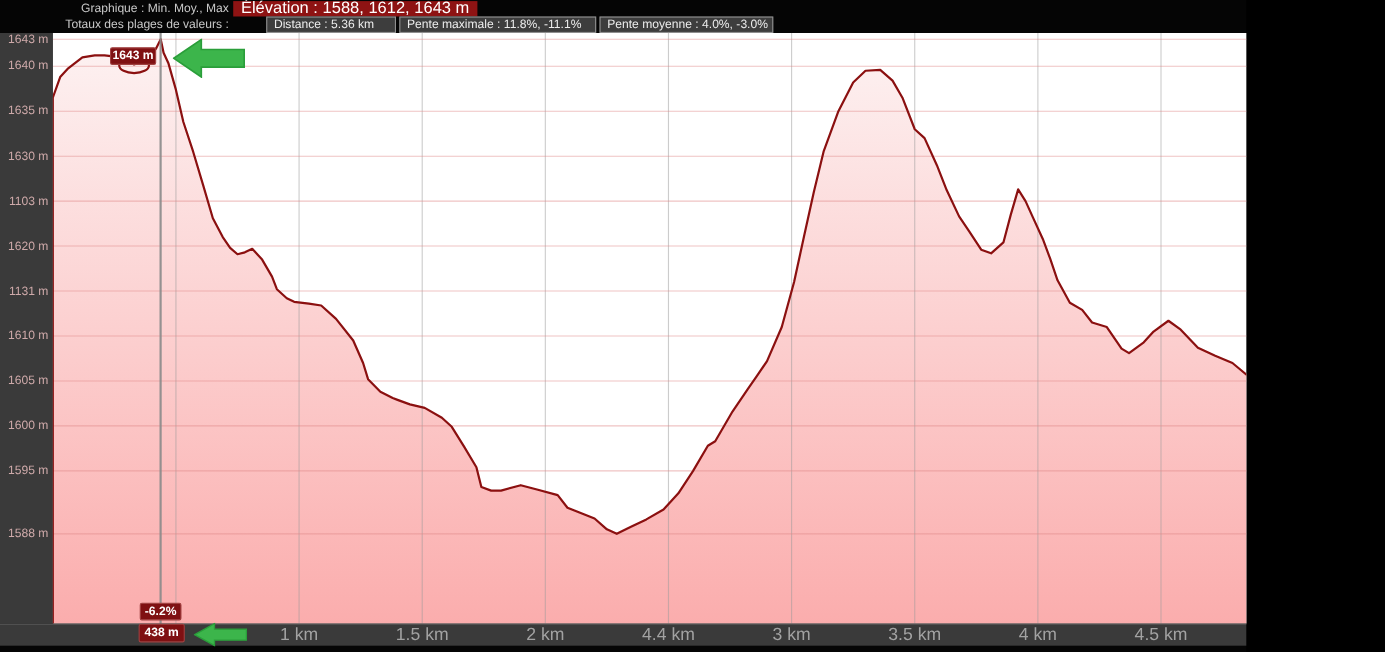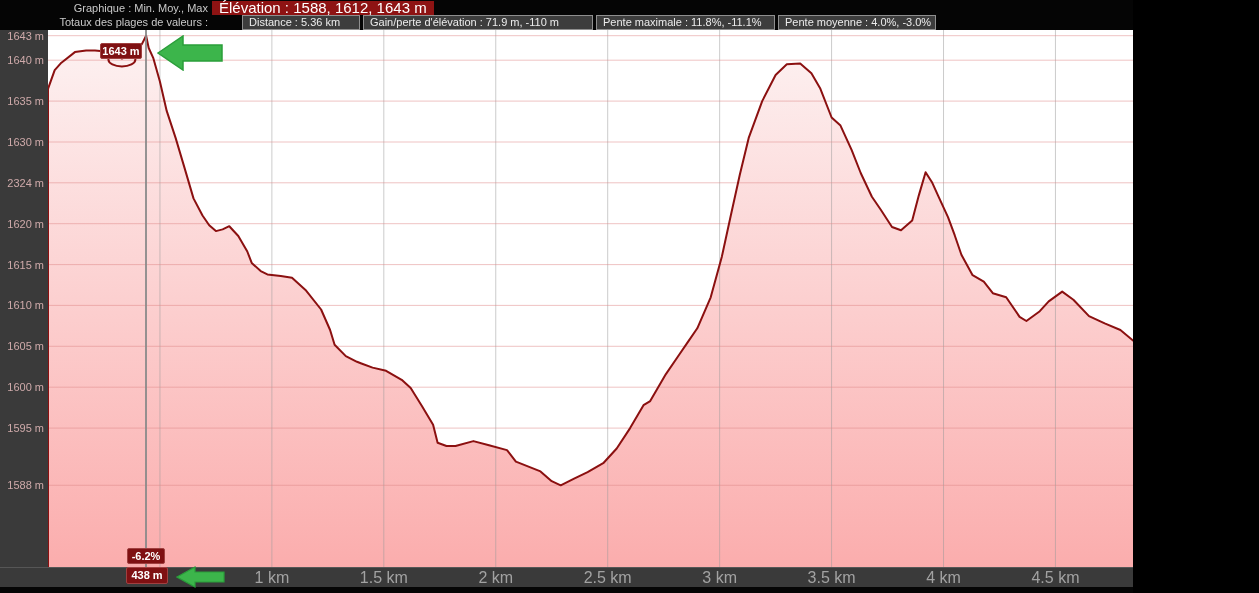--- a/index.html
+++ b/index.html
@@ -57,34 +57,33 @@
 <body>
 
 <div class="stage">
 
   <div class="hdr-label hdr1">Graphique : Min. Moy., Max</div>
   <div class="hdr-badge">Élévation : 1588, 1612, 1643 m</div>
 
   <div class="hdr-label hdr2">Totaux des plages de valeurs :</div>
   <div class="hdr-cells" id="hdr-cells">
       <div class="hdr-cell" style="width: 118px;">Distance : 5.36 km</div>
-      <div class="hdr-cell" style="width: 230px;">Gain/perte d'élévation : 71.9 m, -110 m</div>
       <div class="hdr-cell" style="width: 179px;">Pente maximale : 11.8%, -11.1%</div>
       <div class="hdr-cell" style="width: 158px;">Pente moyenne : 4.0%, -3.0%</div>
     </div>
 
   <div class="panel"></div>
   <div id="ylabs">
       <div class="ylab" style="top: 29.7215px; left: 0px;">1643 m</div>
       <div class="ylab" style="top: 54.242px; left: 0px;">1640 m</div>
       <div class="ylab" style="top: 95.1096px; left: 0px;">1635 m</div>
       <div class="ylab" style="top: 135.977px; left: 0px;">1630 m</div>
-      <div class="ylab" style="top: 176.845px; left: 0px;">2324 m</div>
+      <div class="ylab" style="top: 176.845px; left: 0px;">1103 m</div>
       <div class="ylab" style="top: 217.712px; left: 0px;">1620 m</div>
-      <div class="ylab" style="top: 258.58px; left: 0px;">1615 m</div>
+      <div class="ylab" style="top: 258.58px; left: 0px;">1131 m</div>
       <div class="ylab" style="top: 299.447px; left: 0px;">1610 m</div>
       <div class="ylab" style="top: 340.315px; left: 0px;">1605 m</div>
       <div class="ylab" style="top: 381.183px; left: 0px;">1600 m</div>
       <div class="ylab" style="top: 422.05px; left: 0px;">1595 m</div>
       <div class="ylab" style="top: 479.265px; left: 0px;">1588 m</div>
     </div>
   <svg class="plot-svg" id="plot" width="1200" height="537" viewBox="0 0 1200 537">
       <rect x="0" y="0" width="1200" height="537" fill="#ffffff"></rect>
       <defs>
         <linearGradient id="fillGrad" x1="0" y1="0" x2="0" y2="1">
@@ -125,21 +124,21 @@
 
   <svg class="arrow" style="left:157px;top:35px;" width="66" height="36" viewBox="0 0 66 36">
     <polygon id="arrow-top-poly" points="1,18 26,1 26,10 65,10 65,26 26,26 26,35" stroke-width="1.5" fill="#3cb54b" stroke="#2a9e3a"></polygon>
   </svg>
 
   <div class="xbar">
     <div id="xlabs">
         <div class="xlab" style="left: 271.881px;">1 km</div>
         <div class="xlab" style="left: 383.821px;">1.5 km</div>
         <div class="xlab" style="left: 495.761px;">2 km</div>
-        <div class="xlab" style="left: 607.701px;">2.5 km</div>
+        <div class="xlab" style="left: 607.701px;">4.4 km</div>
         <div class="xlab" style="left: 719.642px;">3 km</div>
         <div class="xlab" style="left: 831.582px;">3.5 km</div>
         <div class="xlab" style="left: 943.522px;">4 km</div>
         <div class="xlab" style="left: 1055.46px;">4.5 km</div>
         <div class="xlab" style="left: 1167.4px;">5 km</div>
         <div class="xlab end" style="right: 11px;">5.36 km</div>
       </div>
   </div>
   <div class="tag tag-dist">438 m</div>
   <svg class="arrow" style="left:176px;top:566px;" width="49" height="22" viewBox="0 0 49 22">

